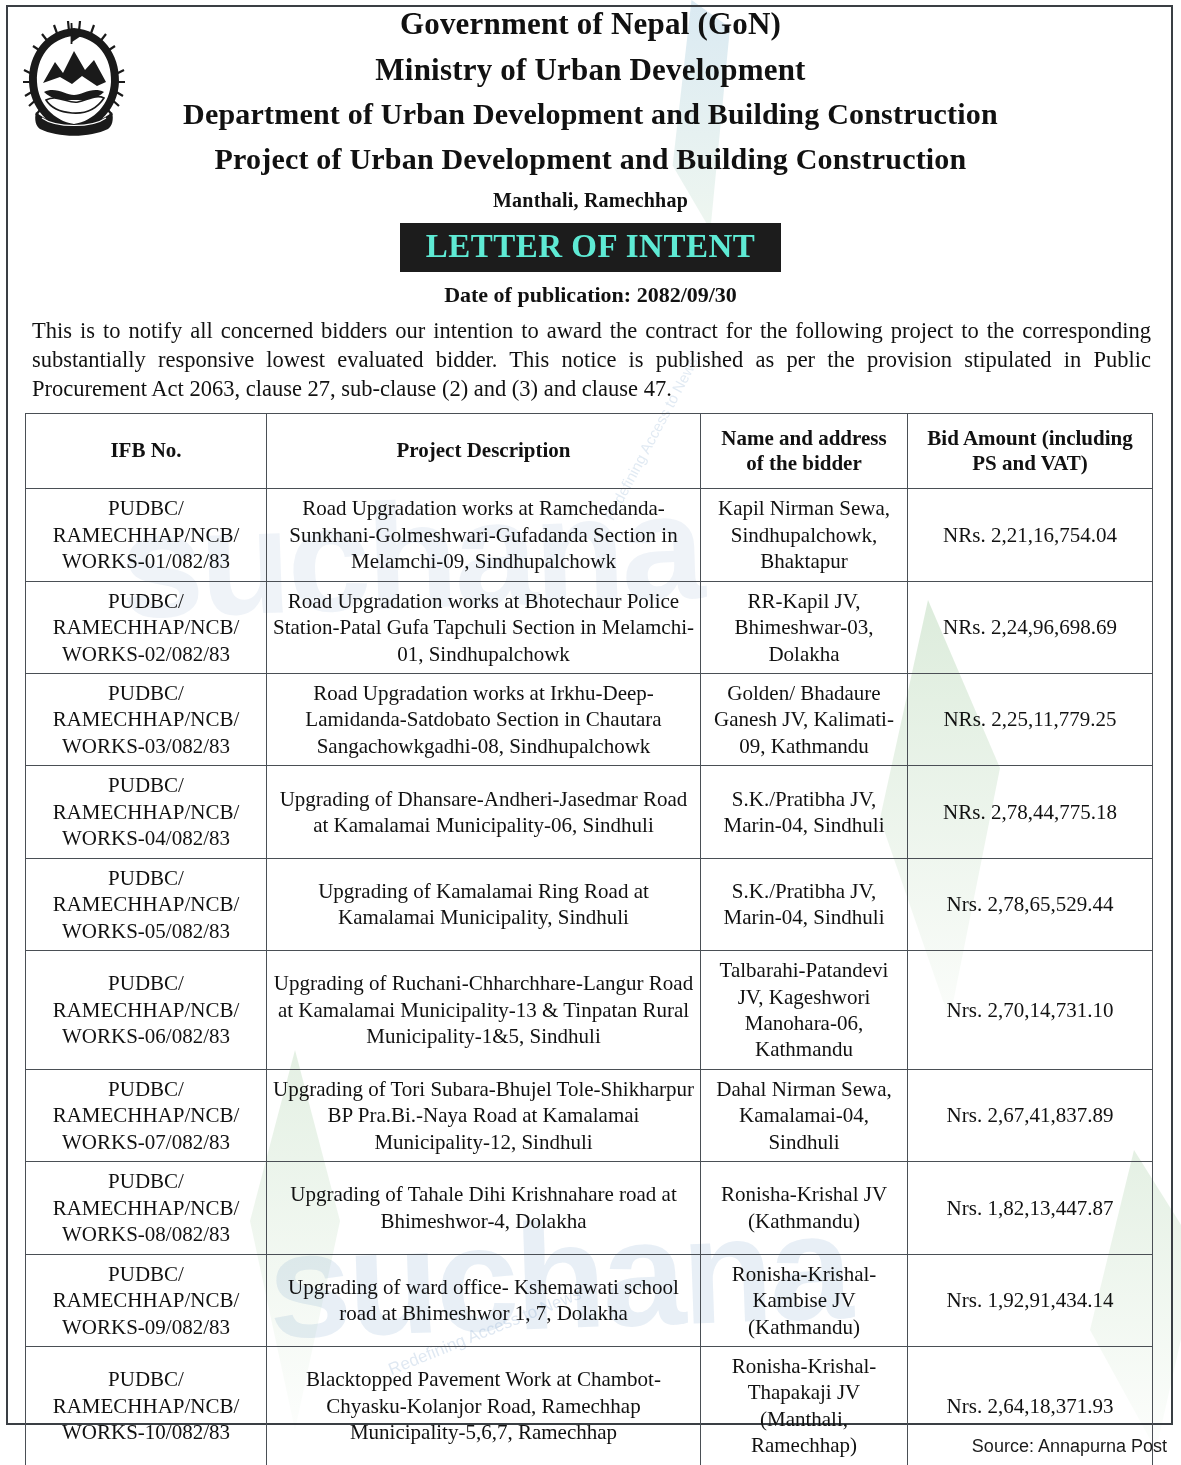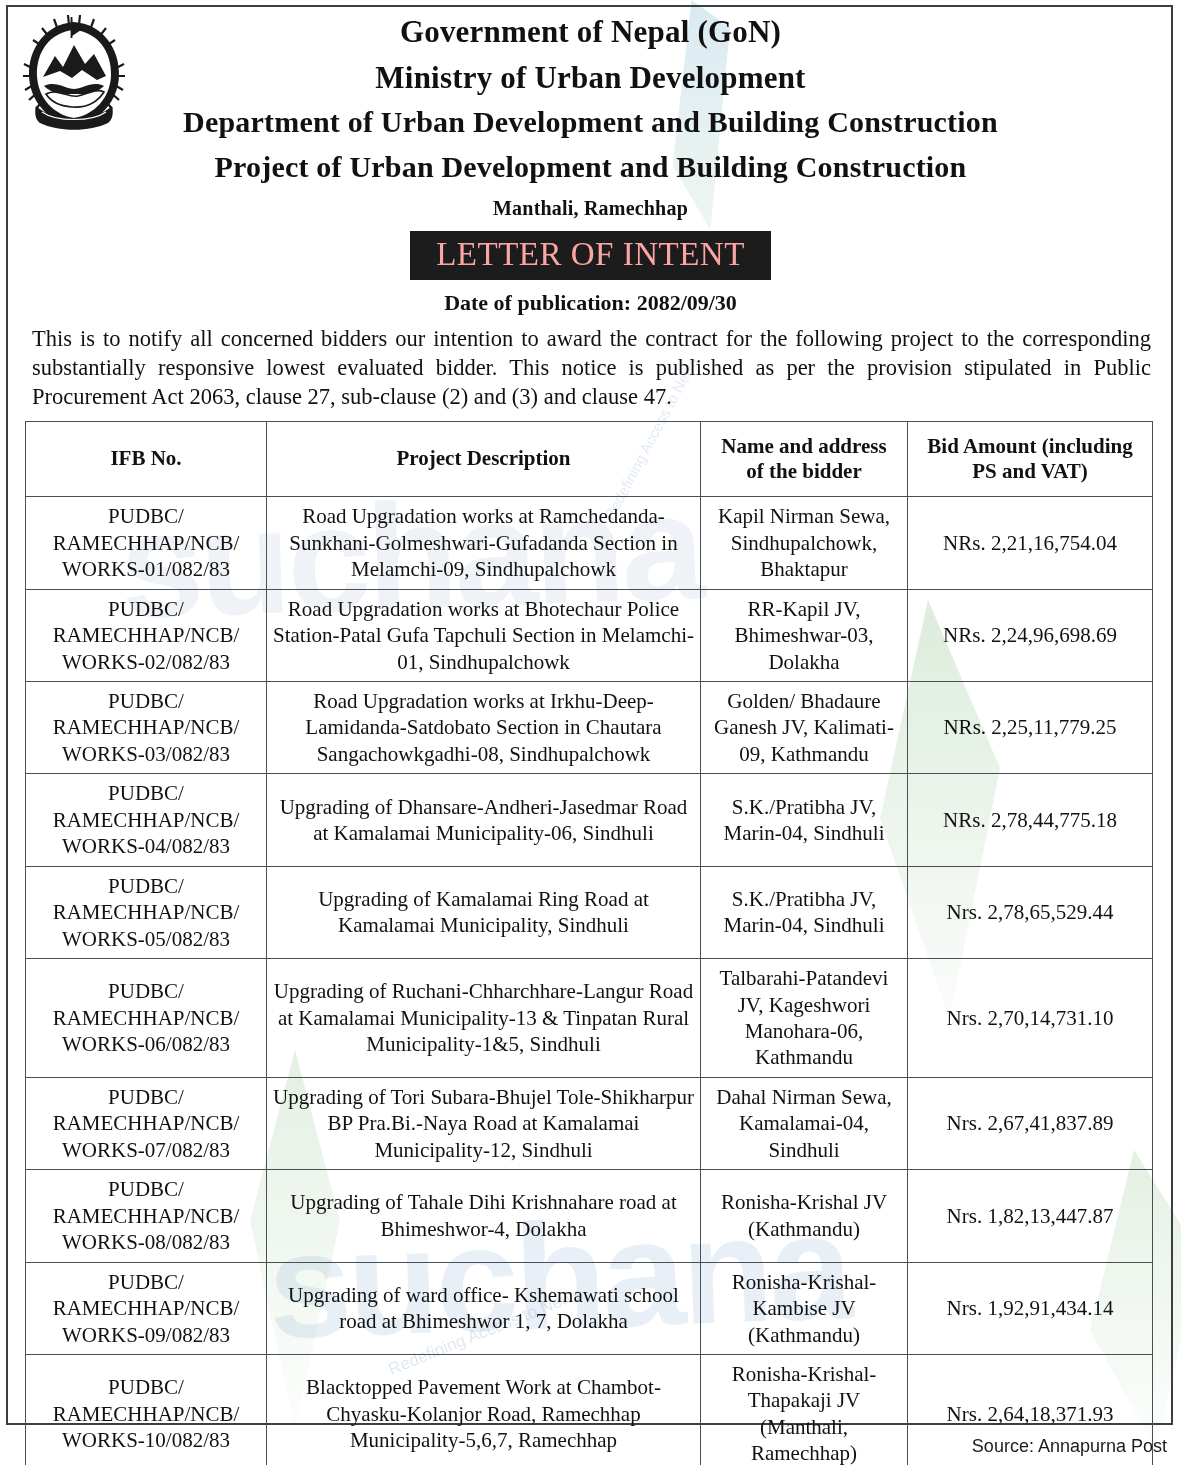--- a/index.html
+++ b/index.html
@@ -105,21 +105,20 @@
 
   .content {
     position: relative;
     z-index: 2;
     padding: 0;
   }
 
   
   .header {
     position: relative;
-    padding-top: 8px;
     text-align: center;
   }
   .emblem {
     position: absolute;
     left: 22px;
     top: 14px;
     width: 104px;
     height: 118px;
   }
   .org-line {
@@ -133,22 +132,22 @@
   .l4 { font-size: 30px; margin-top: 9px; }
   .l5 { font-size: 20px; margin-top: 13px; }
 
   .banner-wrap {
     margin-top: 10px;
     text-align: center;
   }
   .banner {
     display: inline-block;
     background: #1c1c1c;
-    color: #fca5a5;
-    font-weight: normal;
+    color: #5eead4;
+    font-weight: bold;
     font-size: 33px;
     letter-spacing: 0.5px;
     padding: 5px 26px 7px 26px;
   }
   .pubdate {
     margin-top: 10px;
     font-size: 22px;
     font-weight: bold;
     text-align: center;
   }

